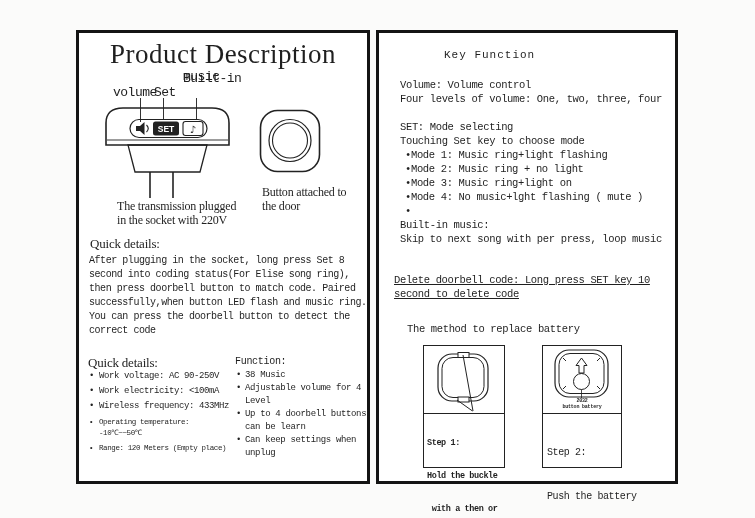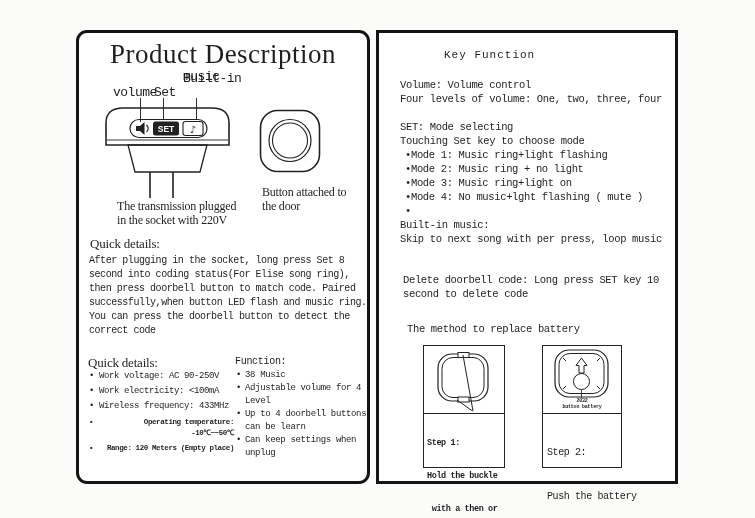--- a/index.html
+++ b/index.html
@@ -2,38 +2,38 @@
 <html><head>
 <meta charset="utf-8">
 <style>
   html,body{margin:0;padding:0;}
   body{
     width:755px;height:518px;position:relative;background:#fbfbfa;
     font-family:"Liberation Mono",monospace;color:#1f1f1f;overflow:hidden;
   }
   .panel{position:absolute;top:30px;height:454px;background:#ffffff;
     border:3px solid #141414;box-sizing:border-box;}
-  #left-panel{left:76px;width:294px;border-radius:11px;}
+  #left-panel{left:76px;width:294px;}
   #right-panel{left:376px;width:302px;}
   .abs{position:absolute;}
   .serif{font-family:"Liberation Serif",serif;}
   .pre{white-space:pre-line;}
 
   
   .title{left:0;top:6px;width:100%;text-align:center;font-size:27px;letter-spacing:0.5px;}
   .lbl{font-size:13px;letter-spacing:-0.5px;}
   .leader{width:1px;background:#333;}
   .caption{font-size:12px;line-height:13.5px;letter-spacing:-0.2px;}
   .h-serif{font-size:13px;letter-spacing:-0.2px;}
   .para-line{font-size:10px;line-height:14px;letter-spacing:-0.45px;white-space:pre;}
   .list{list-style:none;margin:0;padding:0;}
   .spec-item{position:relative;padding-left:11px;font-size:9px;line-height:15px;
     letter-spacing:-0.4px;white-space:pre-line;}
   .spec-item::before{content:"\2022";position:absolute;left:1px;}
-  .spec-item:nth-child(4),.spec-item:nth-child(5){font-size:7.5px;line-height:10.5px;font-weight:bold;text-align:right;}
+  .spec-item:nth-child(4),.spec-item:nth-child(5){font-size:7.5px;line-height:10.5px;font-weight:normal;}
   .spec-item:nth-child(4){margin-top:3px;}
   .spec-item:nth-child(5){margin-top:5px;}
   .func-head{font-size:10px;letter-spacing:-0.3px;}
   .func-item{position:relative;padding-left:10px;font-size:9px;line-height:13px;
     letter-spacing:-0.35px;white-space:pre-line;}
   .func-item::before{content:"\2022";position:absolute;left:1px;}
 
   
   .r-line{font-size:10.5px;line-height:14px;letter-spacing:-0.35px;white-space:pre;}
   .r-head{font-size:11px;letter-spacing:1px;}
@@ -146,21 +146,21 @@
     <div class="r-line">•Mode 3: Music ring+light on</div>
     <div class="r-line">•Mode 4: No music+lght flashing ( mute )</div>
     <div class="r-line">•</div>
   </div>
 
   <div class="abs" style="left:21px;top:185px;">
     <div class="r-line">Built-in music:</div>
     <div class="r-line">Skip to next song with per press, loop music</div>
   </div>
 
-  <div class="abs" style="left:24px;top:240px;">
+  <div class="abs" style="left:15px;top:240px;text-decoration:underline;">
     <div class="r-line">Delete doorbell code: Long press SET key 10</div>
     <div class="r-line">second to delete code</div>
   </div>
 
   <div class="abs r-line" style="left:28px;top:289px;">The method to replace battery</div>
 
   <div class="step-box" style="left:44px;top:312px;width:82px;height:123px;">
     <div class="box-graphic">
       <svg width="79" height="67" viewBox="0 0 79 67">
         <rect x="14" y="8" width="50" height="47" rx="14" fill="none" stroke="#222" stroke-width="1.2"></rect>

